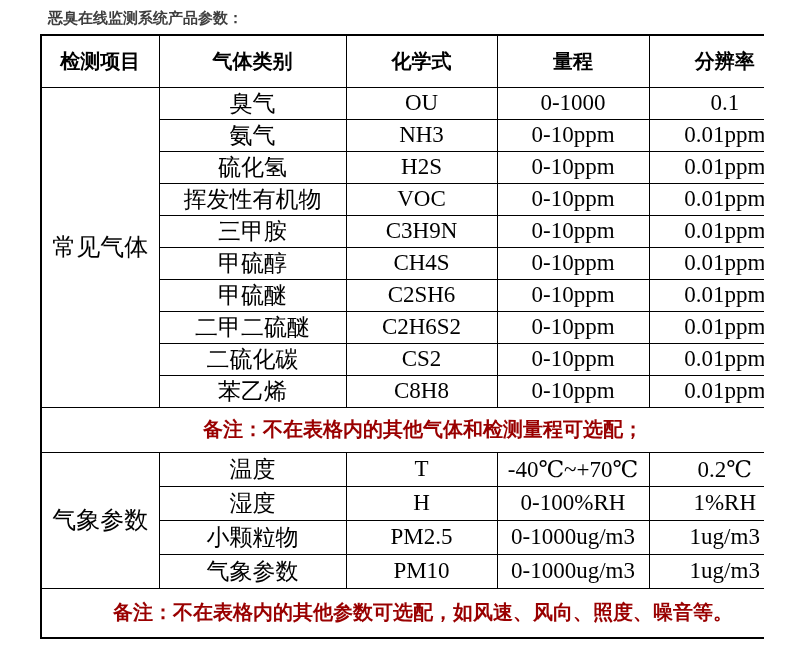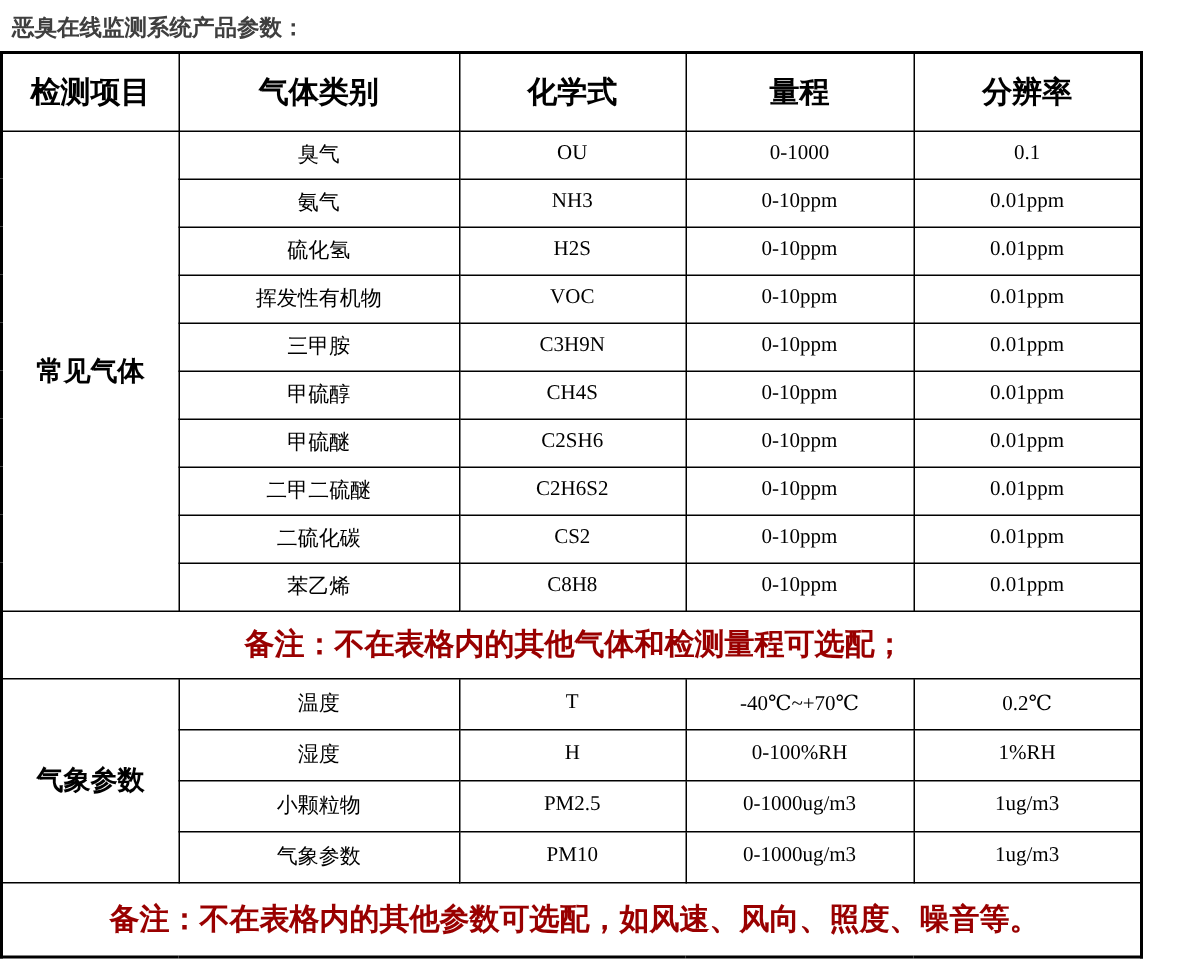--- a/index.html
+++ b/index.html
@@ -5,20 +5,21 @@
   * { box-sizing: border-box; }
   html, body { margin: 0; padding: 0; background: #ffffff; }
   .page {
     position: relative;
     width: 764px;
     height: 647px;
     background: #ffffff;
     font-family: "Liberation Serif", "DejaVu Serif", serif;
     color: #000000;
     overflow: hidden;
+    padding-left: 40px;
   }
   .page-title {
     font-family: "DejaVu Sans", "Liberation Sans", sans-serif;
     font-weight: bold;
     font-size: 15px;
     color: var(--title-color, #3f3f3f);
     padding: 9px 0 7px 8px;
     line-height: 1.2;
   }
   table.spec-table {
@@ -34,26 +35,26 @@
     text-align: center;
     vertical-align: middle;
     overflow: hidden;
     white-space: nowrap;
   }
   .spec-table th {
     height: 52px;
     font-size: 20px;
     font-weight: bold;
   }
-  .spec-table td { font-size: 14px; }
+  .spec-table td { font-size: 23px; }
   tr.data-row-gas td { height: 32px; }
   tr.data-row-met td { height: 34px; }
   td.category-cell {
-    font-size: 18px;
-    font-weight: bold;
+    font-size: 24px;
+    font-weight: normal;
   }
   td.note-cell {
     height: 45px;
     text-align: center;
     padding-left: 6px;
     font-size: 20px;
     font-weight: bold;
     color: var(--note-color, #990000);
     white-space: nowrap;
   }

